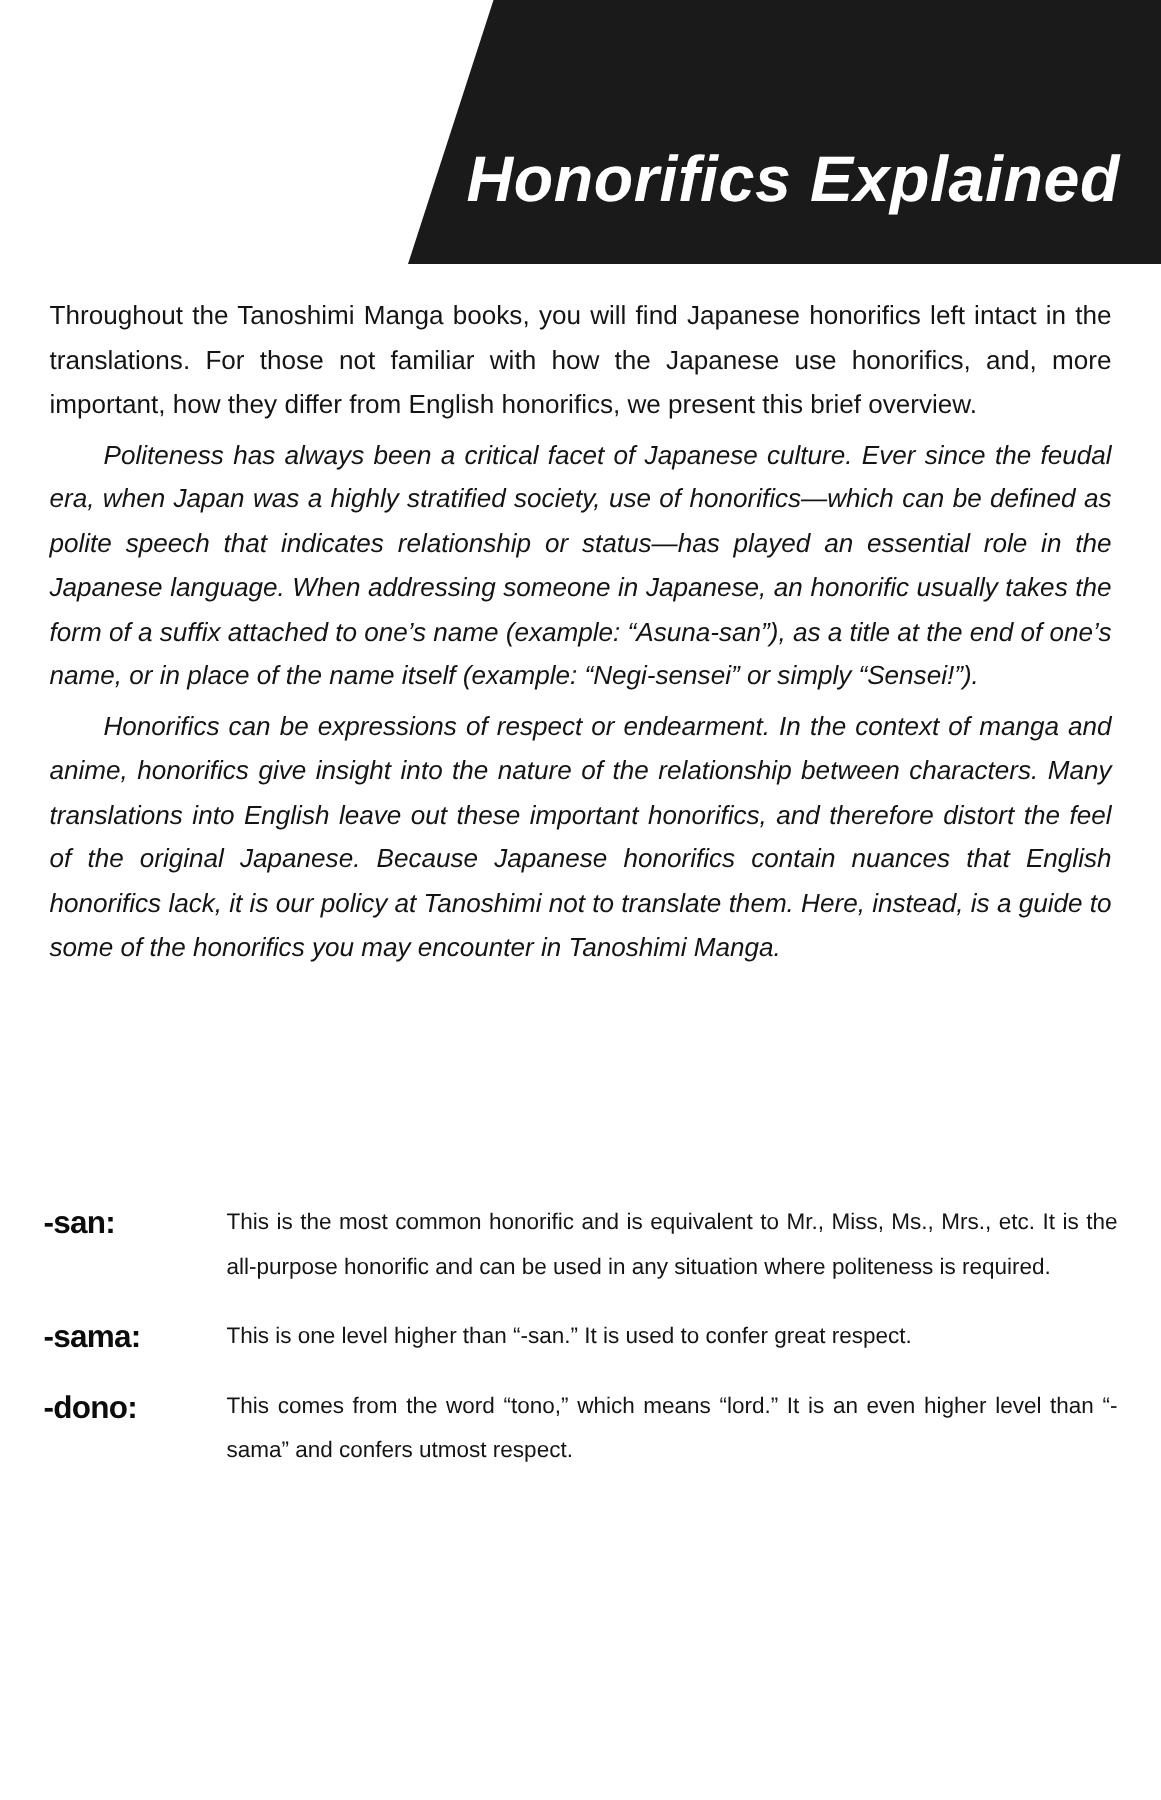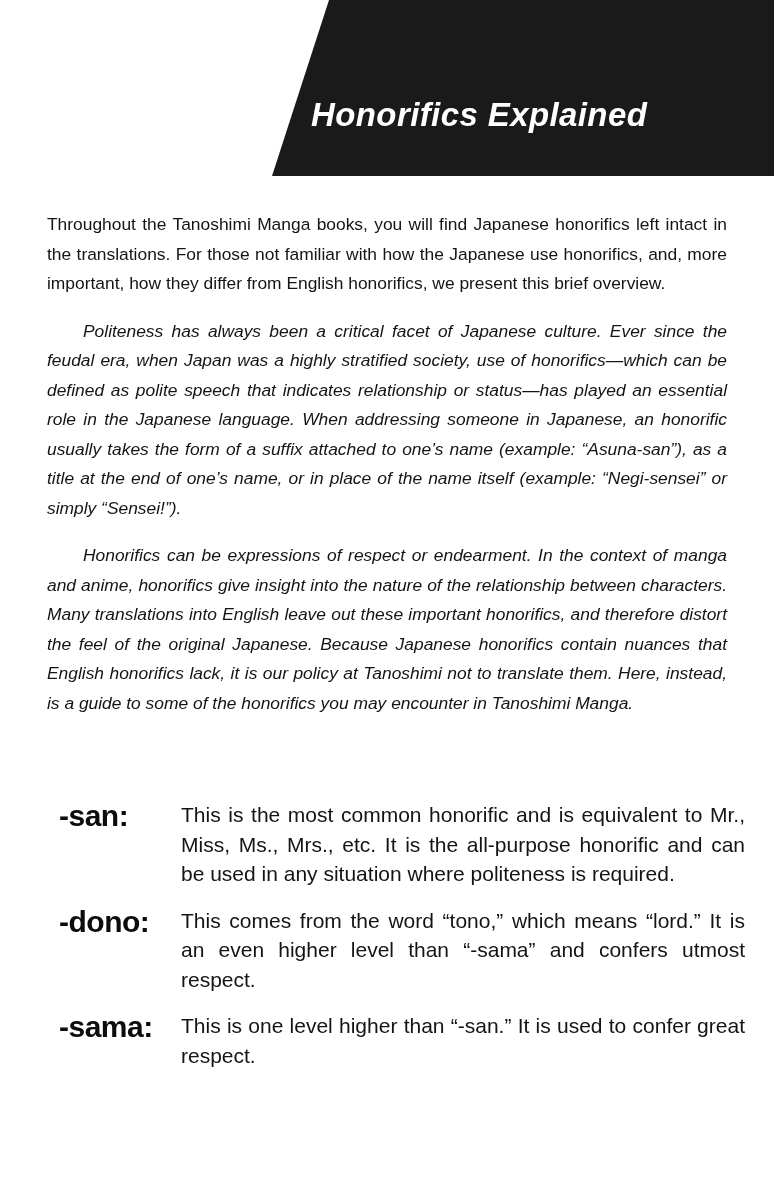--- a/index.html
+++ b/index.html
@@ -36,35 +36,35 @@
     clip-path: polygon(57px 0, 100% 0, 100% 100%, 0 100%);
   }
   .header-title {
     position: absolute;
     top: 96px;
     left: 311px;
     color: #ffffff;
     font-family: "Liberation Sans", sans-serif;
     font-weight: bold;
     font-style: italic;
-    font-size: 33px;
+    font-size: 43px;
     letter-spacing: 0.4px;
     white-space: nowrap;
     text-align: right;
   }
 
   
   .intro {
     position: absolute;
     top: 192px;
     left: 29px;
     width: 716px;
   }
   .intro p {
-    margin: 18px;
+    margin: 4px;
     font-size: 17.4px;
     line-height: 29.5px;
     text-align: justify;
     text-justify: inter-word;
     color: #141414;
   }
   .intro p + p {
     text-indent: 36px;
     font-style: italic;
   }
@@ -79,30 +79,29 @@
   .honorific-row {
     display: flex;
     align-items: flex-start;
     margin-bottom: 17px;
   }
   .honorific-term {
     width: 122px;
     flex: 0 0 122px;
     font-family: "Liberation Sans", sans-serif;
     font-weight: bold;
-    font-size: 30px;
+    font-size: 21px;
     line-height: 27px;
     letter-spacing: -0.5px;
     color: #0c0c0c;
     padding-top: 2px;
-    margin-left: 30px;
   }
   .honorific-def {
     flex: 1 1 auto;
-    font-size: 21px;
+    font-size: 15px;
     line-height: 29.5px;
     text-align: justify;
     text-justify: inter-word;
     color: #141414;
   }
 </style>
 </head>
 <body>
 
 <div class="header-banner">
@@ -117,23 +116,23 @@
 </div>
 
 <div class="honorific-list">
 
   <div class="honorific-row">
     <div class="honorific-term">-san:</div>
     <div class="honorific-def">This is the most common honorific and is equivalent to Mr., Miss, Ms., Mrs., etc. It is the all-purpose honorific and can be used in any situation where politeness is required.</div>
   </div>
 
   <div class="honorific-row">
-    <div class="honorific-term">-dono:</div>
-    <div class="honorific-def">This comes from the word “tono,” which means “lord.” It is an even higher level than “-sama” and confers utmost respect.</div>
+    <div class="honorific-term">-sama:</div>
+    <div class="honorific-def">This is one level higher than “-san.” It is used to confer great respect.</div>
   </div>
 
   <div class="honorific-row">
-    <div class="honorific-term">-sama:</div>
-    <div class="honorific-def">This is one level higher than “-san.” It is used to confer great respect.</div>
+    <div class="honorific-term">-dono:</div>
+    <div class="honorific-def">This comes from the word “tono,” which means “lord.” It is an even higher level than “-sama” and confers utmost respect.</div>
   </div>
 
 
 </div>
 
 </body></html>

